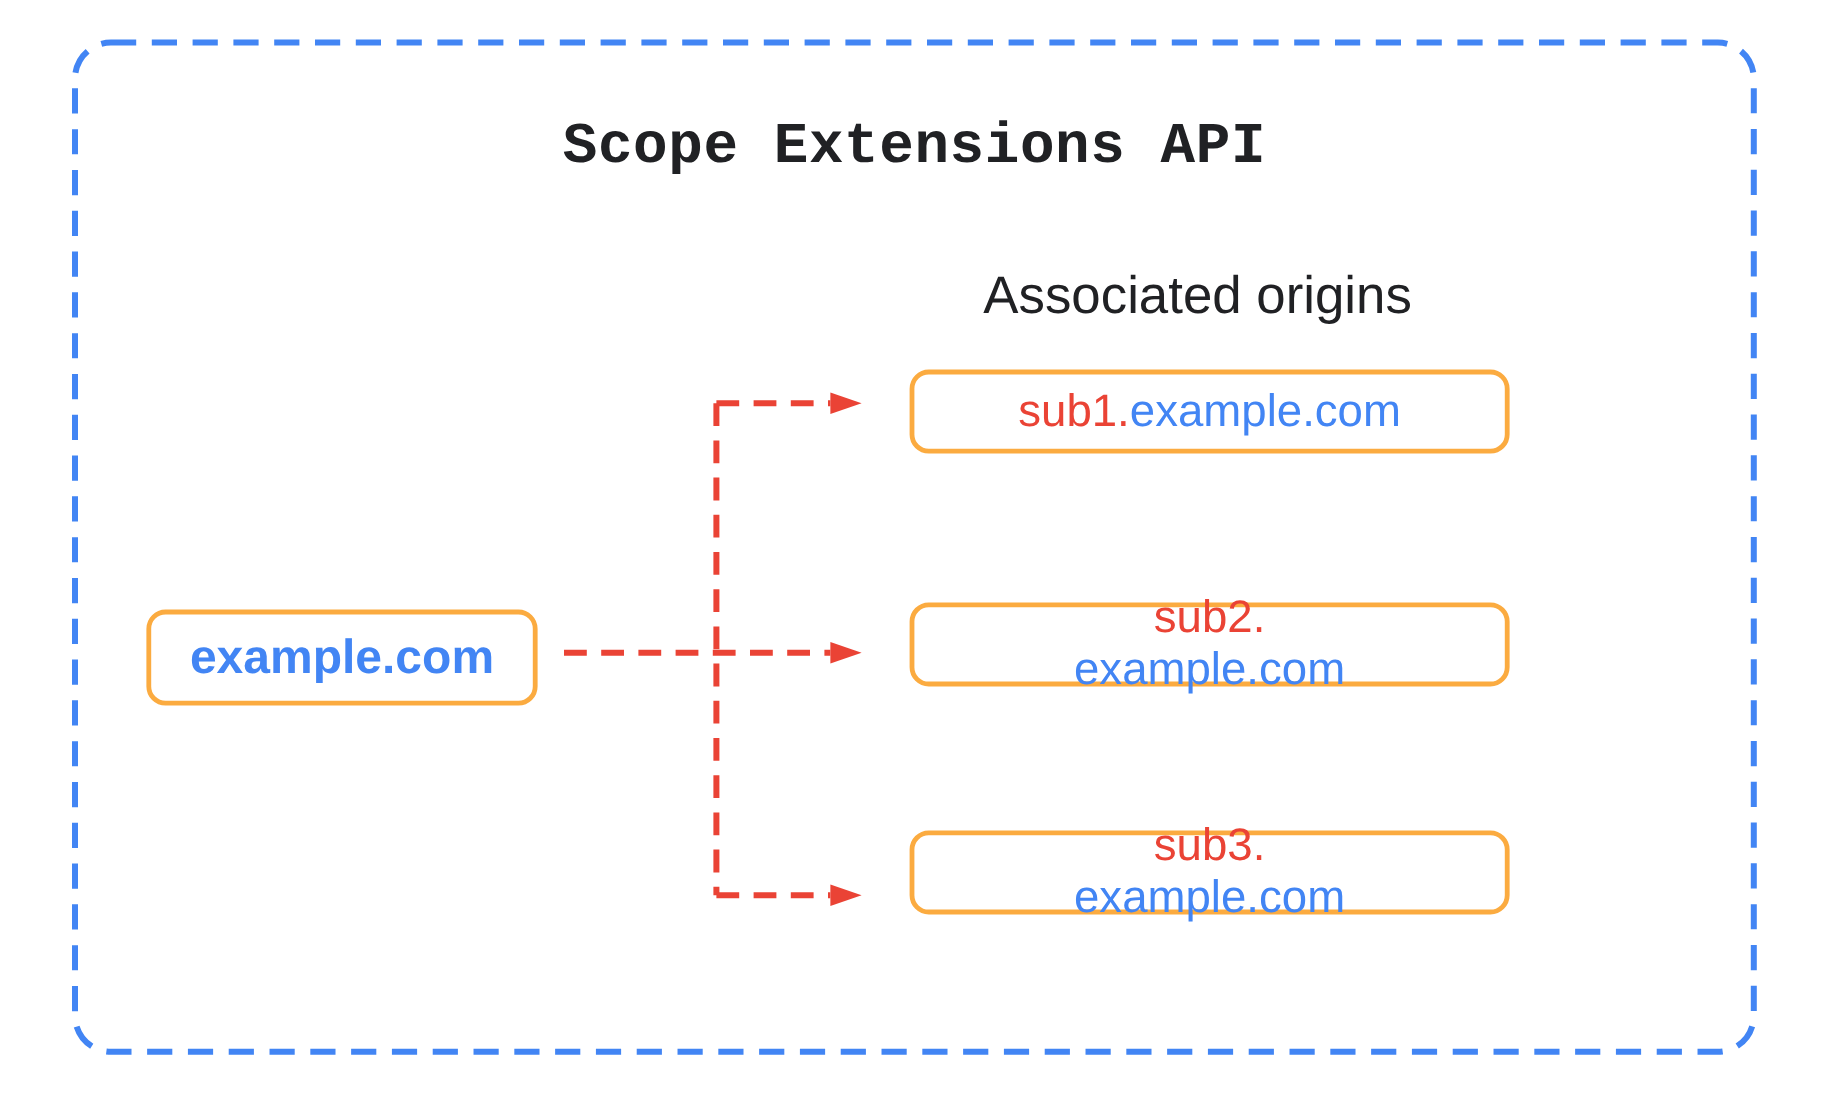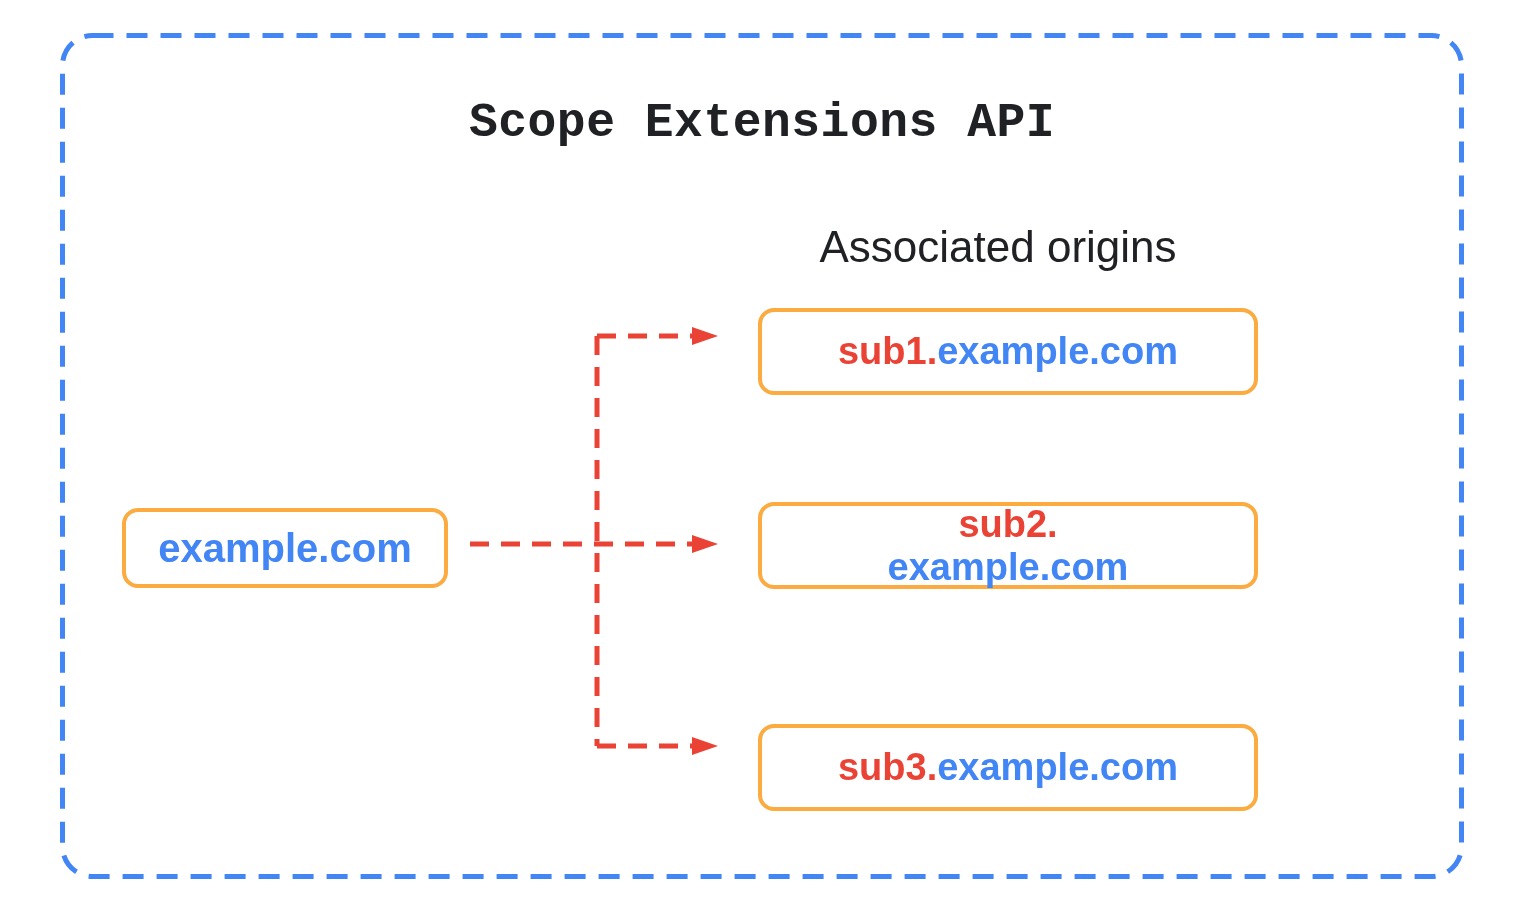--- a/index.html
+++ b/index.html
@@ -79,26 +79,26 @@
     justify-content: center;
     white-space: nowrap;
   }
   .main-box {
     left: 122px; top: 508px;
     width: 326px; height: 80px;
     font-size: 40px; font-weight: 700;
   }
   .sub-box {
     left: 758px;
-    width: 500px; height: 87px;
-    font-size: 38px; font-weight: 700;
+    width: 500px; height: 70px;
+    font-size: 38px; font-weight: 400;
   }
   .sub-box-1 { top: 308px; }
   .sub-box-2 { top: 502px; flex-direction: column; }
-  .sub-box-3 { top: 724px; }
+  .sub-box-3 { top: 692px; flex-direction: column; }
   .domain-blue { color: var(--accent-blue, #4285F4); }
   .sub-red { color: var(--accent-red, #EA4335); }
 </style>
 </head>
 <body>
 
 <div class="canvas">
 
   <svg class="overlay" viewBox="0 0 1520 914" xmlns="http://www.w3.org/2000/svg" aria-hidden="true">
     <rect class="outer-border" x="62.5" y="35.5" width="1399" height="841" rx="30" ry="30"></rect>

